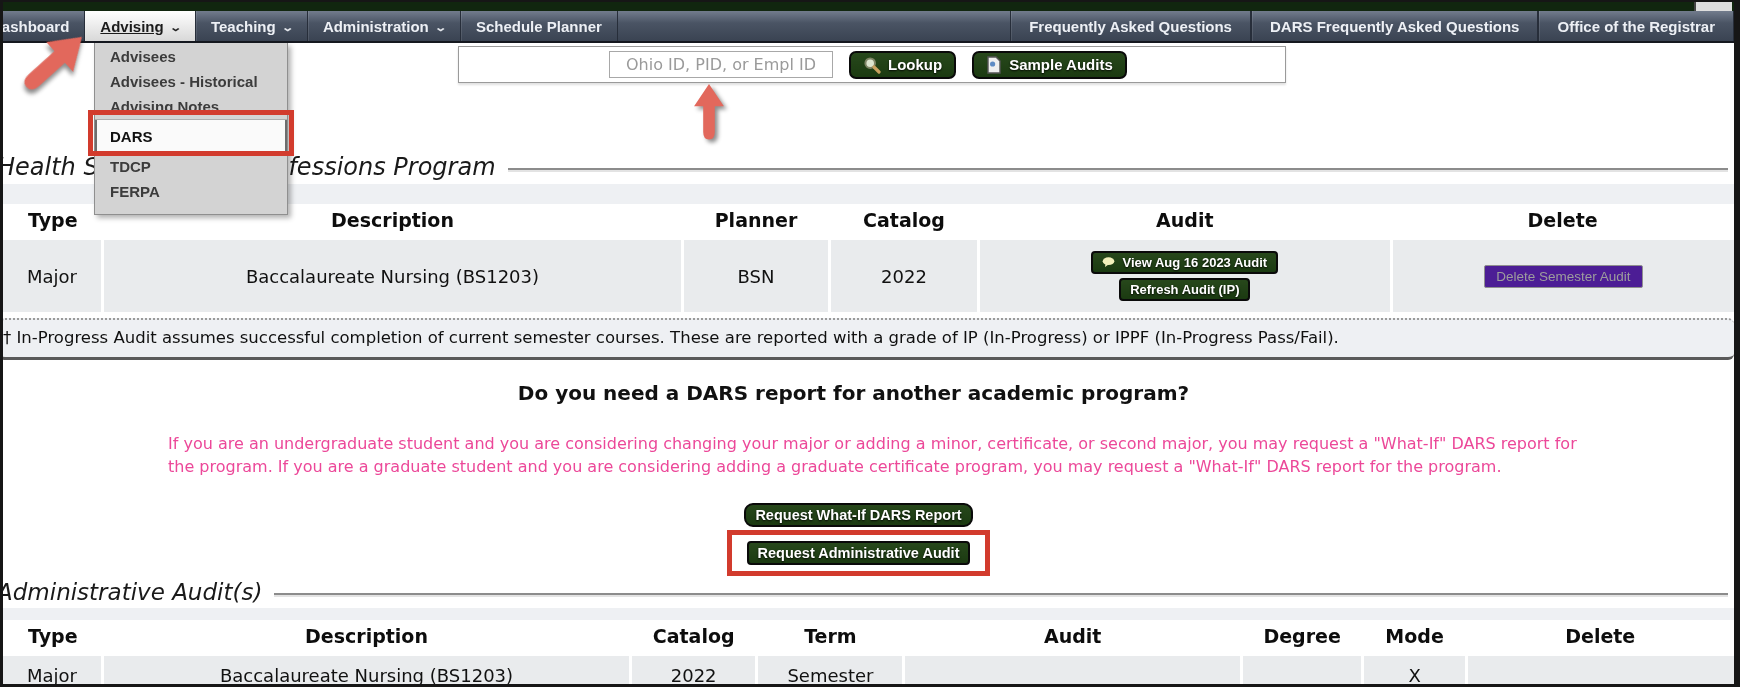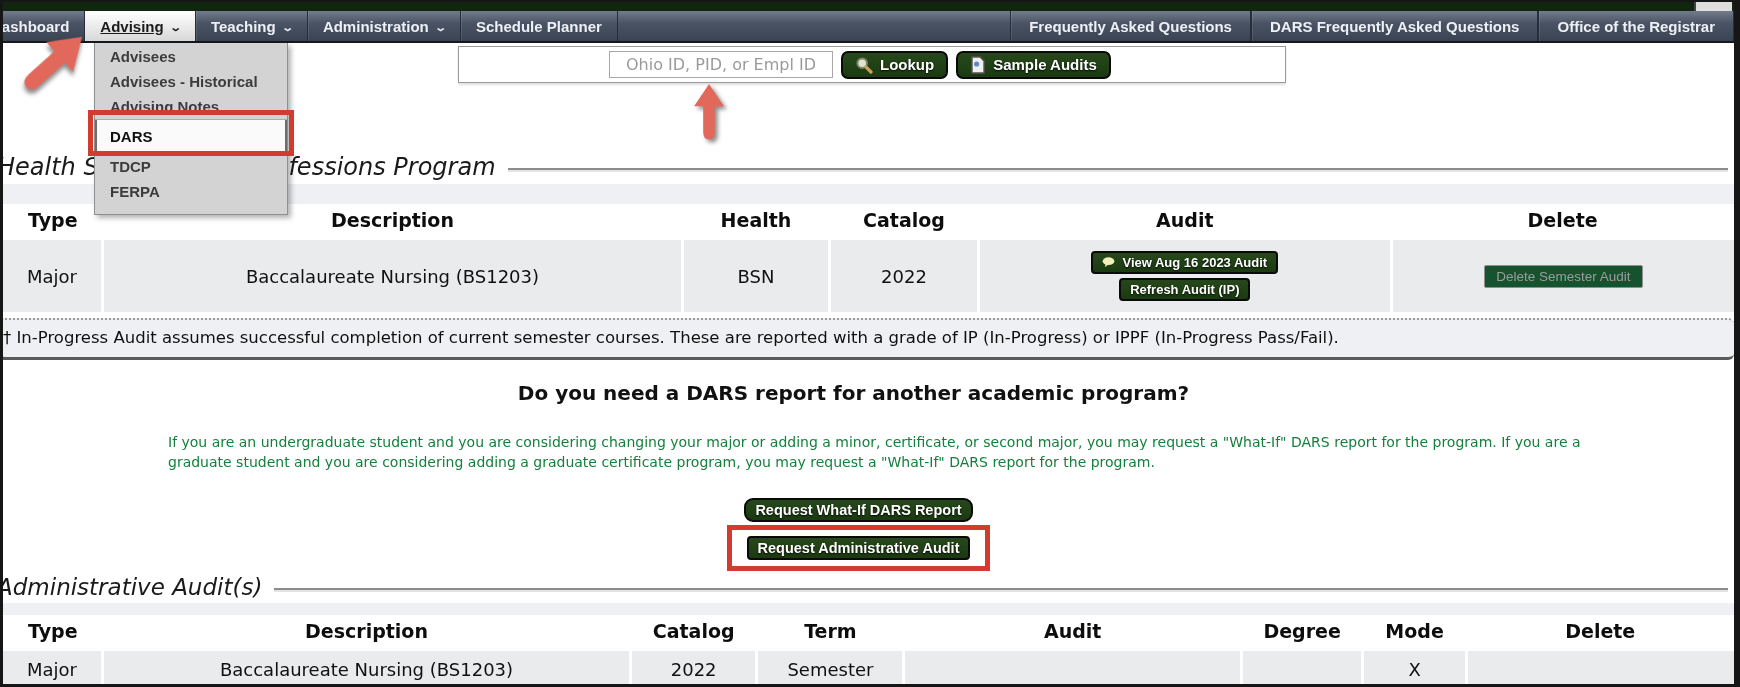--- a/index.html
+++ b/index.html
@@ -40,33 +40,33 @@
   
   .anno-box {position:absolute; border:5px solid #d23b2d; z-index:40; box-sizing:border-box; pointer-events:none;}
   .anno-box.dars {left:85px; top:108px; width:206px; height:46px;}
   .arrow-svg {position:absolute; z-index:45; filter:drop-shadow(3px 3px 2px rgba(0,0,0,.45)); pointer-events:none;}
   .arrow1 {left:26px; top:22px; width:48px; height:78px; transform:rotate(48deg);}
   .arrow2 {left:688px; top:82px; width:36px; height:58px;}
 
   
   .search-wrap {position:absolute; left:455px; top:44px; width:828px; height:37px; box-sizing:border-box;
     background:#fff; border:1px solid #9a9a9a; box-shadow:0 2px 2px rgba(0,0,0,.12);
-    display:flex; align-items:center; padding-left:150px; gap:8px; z-index:10;}
+    display:flex; align-items:center; padding-left:150px; gap:16px; z-index:10;}
   .id-input {width:224px; height:27px; box-sizing:border-box; border:1px solid #a8a8a8;
     text-align:center; font-size:16px; color:#555; font-family:"DejaVu Sans",sans-serif;}
   .id-input::placeholder {color:#9a9a9a;}
 
   
   .btn-green {display:inline-flex; align-items:center; justify-content:center; gap:7px;
     background:linear-gradient(#33582575 , #1b3a11) #1d3a13; background-color:#1d3a13;
     color:#fff; border:2px solid #0a0a0a; border-radius:7px;
     font-family:"Liberation Sans",sans-serif; font-weight:bold; font-size:15px;
     padding:3px 12px; text-shadow:0 1px 2px rgba(0,0,0,.9); cursor:pointer; white-space:nowrap;}
   .btn-green.small {font-size:13px; border-radius:4px; padding:2px 9px; border-width:2px;}
-  .btn-disabled {background:#14532d; border:1px solid #8f8f8f; color:#9d9d9d; border-radius:2px;
+  .btn-disabled {background:#4c1d95; border:1px solid #8f8f8f; color:#9d9d9d; border-radius:2px;
     font-family:"Liberation Sans",sans-serif; font-size:13.5px; padding:3px 11px; white-space:nowrap;}
 
   
   .legend {display:flex; align-items:center; font-style:italic; font-size:24px; color:#1a1a1a;
     margin-left:-6px; white-space:nowrap; line-height:30px;}
   .legend .rule {flex:1; height:2px; background:#8c8c8c; box-shadow:0 2px 0 #e3e3e3; margin:4px 6px 0 12px;}
   .legend1 {margin-top:109px;}
   .pre-strip {height:20px; background:#eef0f3; margin-top:2px;}
 
   
@@ -77,21 +77,21 @@
   td:first-child {border-left:none;}
   .t1 td {height:64px;}
   .t2 td {height:30px;}
   .stack {display:flex; flex-direction:column; align-items:center; gap:4px;}
 
   .note-bar {margin-top:6px; background:#eef0f3; border-top:2px dotted #9a9a9a; border-bottom:3px solid #5a5a5a;
     font-size:16.5px; color:#101010; padding:8px 6px 10px 4px; white-space:nowrap; margin-left:-4px;border-radius:6px;}
 
   
   .wi-heading {text-align:center; font-weight:bold; font-size:20px; margin-top:21px; margin-right:30px;}
-  .wi-body {margin:27px 150px 0 165px; width:1425px; font-size:14px; line-height:1.45; color:#15803d;}
+  .wi-body {margin:27px 150px 0 165px; width:1425px; font-size:16px; line-height:1.45; color:#ec4899;}
   .wi-buttons {display:flex; flex-direction:column; align-items:center; margin-top:25px; margin-right:20px;}
   .anno-wrap {border:5px solid #d23b2d; padding:6px 15px; margin-top:3px; display:inline-block;}
   .legend2 {margin-top:1px; font-size:23px;}
   .pre-strip2 {height:12px; background:#eef0f3; margin-top:1px;}
 
   .icon-svg {display:inline-block; vertical-align:middle;}
 </style>
 </head>
 <body>
 
@@ -180,21 +180,21 @@
         <col style="width:33.5%">
         <col style="width:8.5%">
       <col style="width:8.6%">
         <col style="width:23.85%">
         <col style="width:19.8%">
     </colgroup>
     <thead>
       <tr>
         <th>Type</th>
         <th>Description</th>
-        <th>Health</th>
+        <th>Planner</th>
         <th>Catalog</th>
         <th>Audit</th>
         <th>Delete</th>
       </tr>
     </thead>
     <tbody>
       <tr>
         <td>Major</td>
         <td>Baccalaureate Nursing (BS1203)</td>
         <td>BSN</td>

